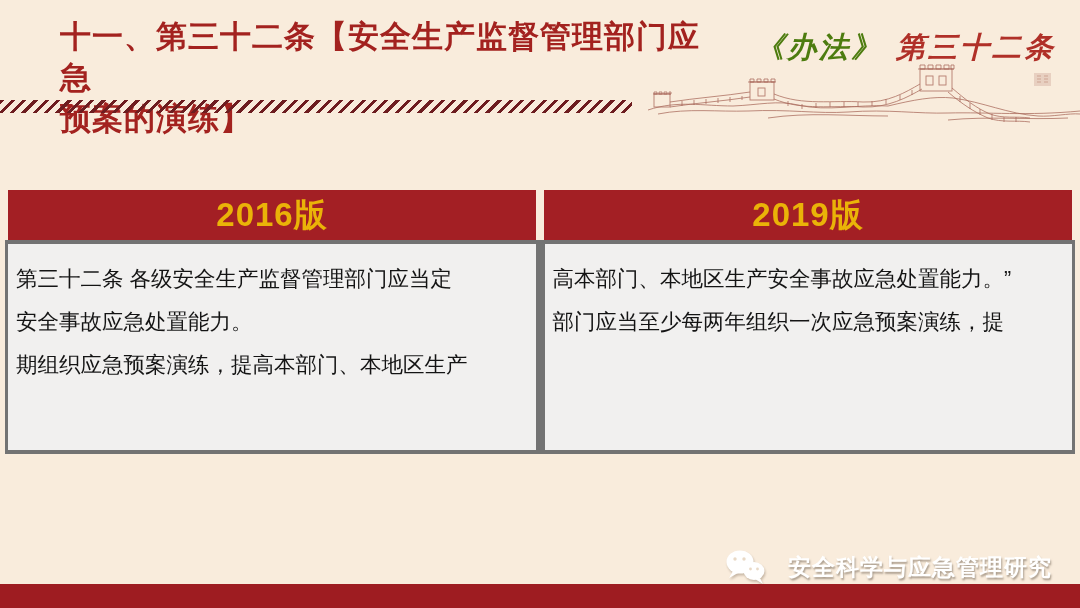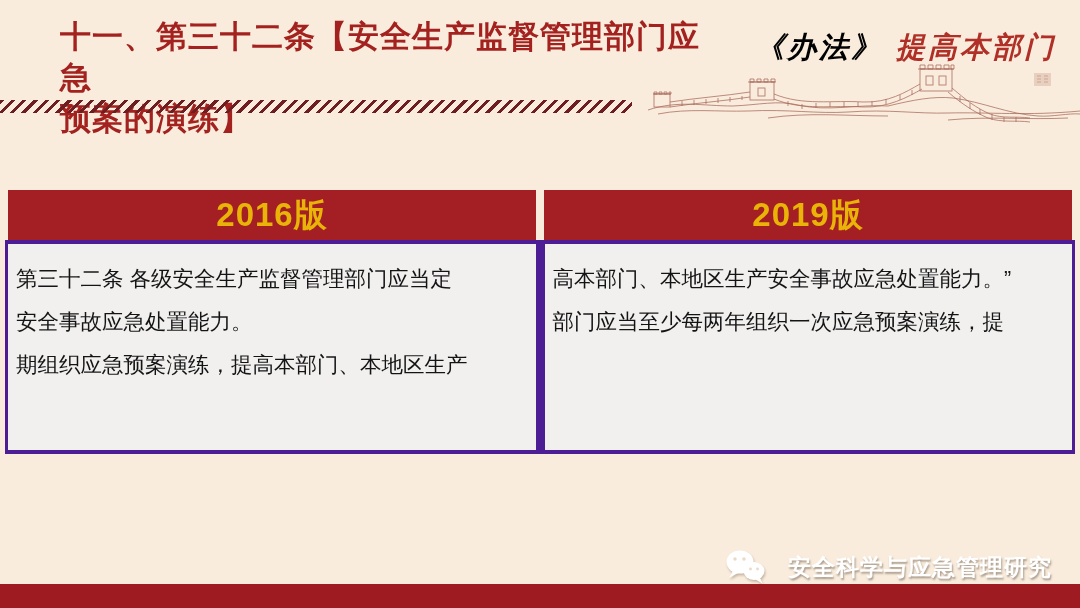--- a/index.html
+++ b/index.html
@@ -22,38 +22,38 @@
     background:repeating-linear-gradient(135deg,#6e1d20 0 3px,rgba(0,0,0,0) 3px 8px);
   }
 
   
   .badge{
     position:absolute;left:755px;top:28px;width:290px;
     font-family:"DejaVu Serif","Liberation Serif",serif;
     font-size:29px;font-weight:bold;font-style:italic;
     white-space:nowrap;letter-spacing:3px;
   }
-  .badge .prefix{color:#000000;}
+  .badge .prefix{color:#4d7c0f;}
   .badge .suffix{color:#b03028;}
 
   
   .wall{position:absolute;left:648px;top:56px;width:432px;height:72px;}
   .wall svg{width:100%;height:100%;}
 
   
   .cmp-table{position:absolute;left:8px;top:190px;width:1064px;}
   .cmp-head{display:grid;grid-template-columns:1fr 1fr;column-gap:8px;}
   .cmp-head .th{
     background:#a31f24;color:#eab308;height:50px;
     display:flex;align-items:center;justify-content:center;
     font-size:33px;font-weight:800;letter-spacing:1px;
   }
   .cmp-body{
     display:grid;grid-template-columns:1fr 1fr;column-gap:8px;
-    background:#4c1d95;padding:4px 3px;margin:0 -3px;gap:9px;
+    background:#737373;padding:4px 3px;margin:0 -3px;gap:9px;
   }
   .cmp-body .td{
     background:#f1f0ef;height:192px;
     padding:14px 8px 0 8px;
     color:#141414;font-size:21.5px;line-height:43px;
   }
 
   
   .watermark{
     position:absolute;right:28px;top:548px;
@@ -75,21 +75,21 @@
 
   <div class="title">
     <div>十一、第三十二条【安全生产监督管理部门应急</div>
     <div>预案的演练】</div>
   </div>
 
   <div class="stripe-band"></div>
 
   <div class="badge">
     <span class="prefix">《办法》</span>
-    <span class="suffix">提高本部门</span>
+    <span class="suffix">第三十二条</span>
   </div>
 
   <div class="wall">
     <svg viewBox="0 0 432 72" fill="none" stroke="#aa6a5c" stroke-width="0.9" stroke-opacity="0.85">
 
       <path d="M0,54 C30,44 55,50 85,50 C110,49 130,44 150,49 C180,56 210,48 240,50"></path>
       <path d="M10,58 C40,52 70,56 100,55 C140,53 170,58 200,56 C240,53 270,58 300,57 C340,56 380,60 432,55"></path>
       <path d="M240,50 C265,44 285,40 305,42 C335,46 360,58 390,60 C405,61 420,57 432,58"></path>
       <path d="M120,62 C160,56 200,60 240,60 M300,64 C340,60 380,64 420,62"></path>
 

